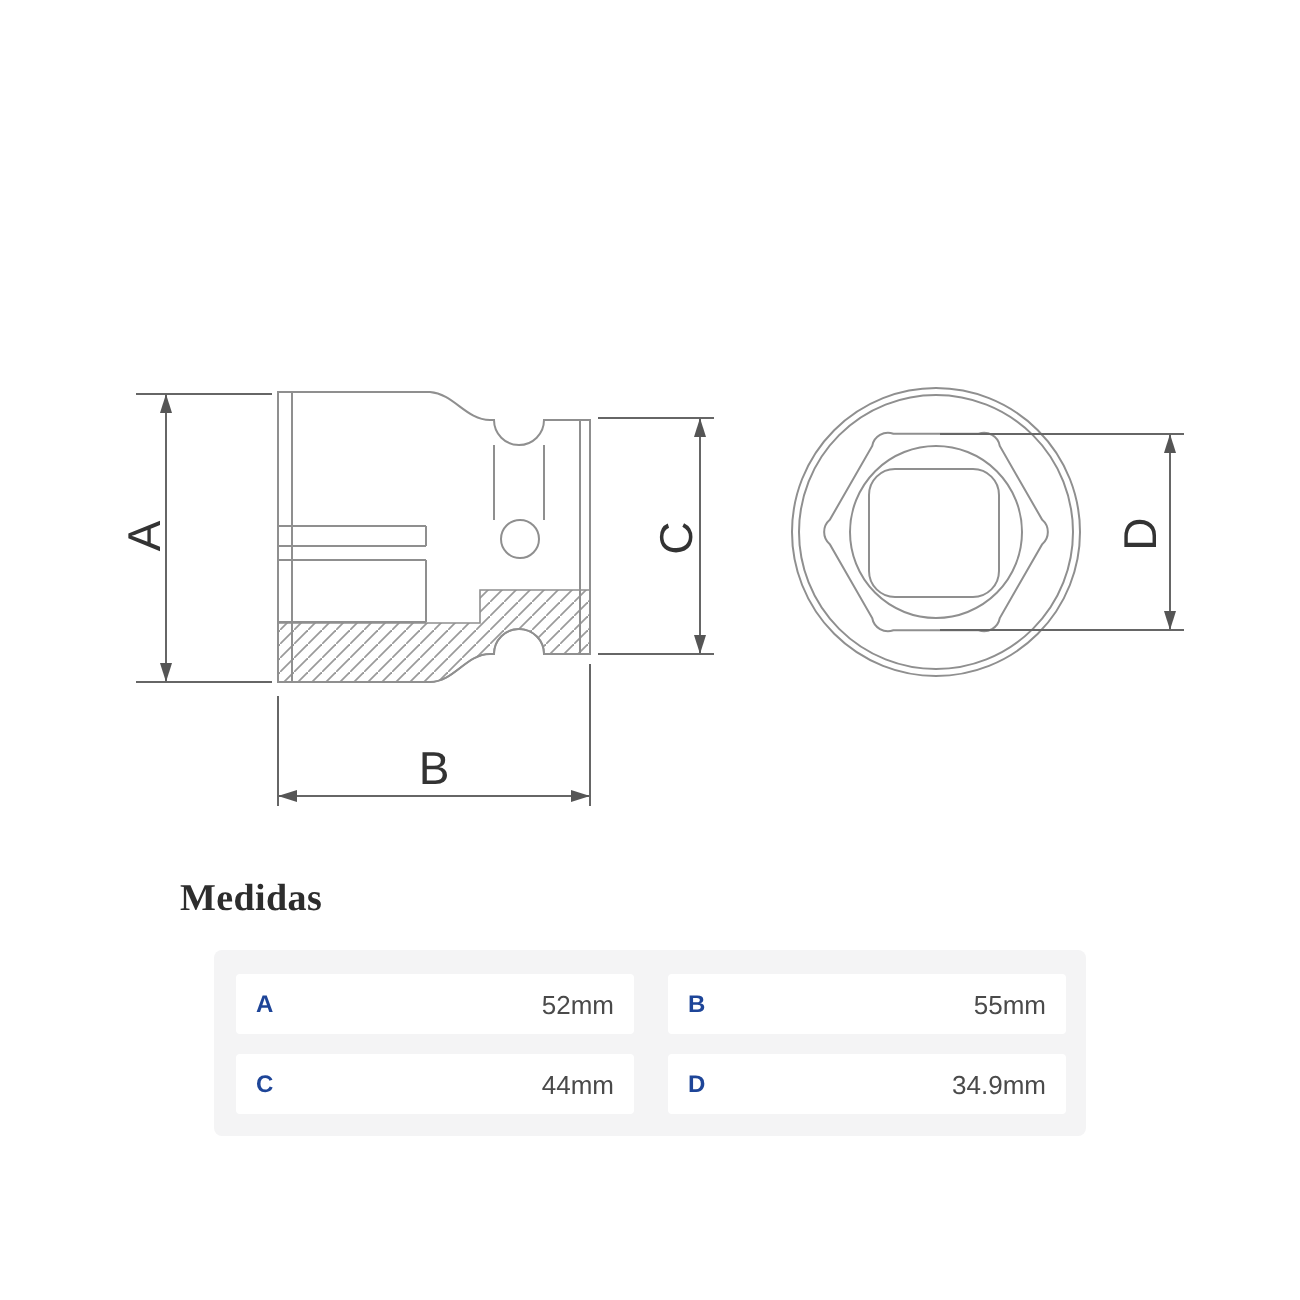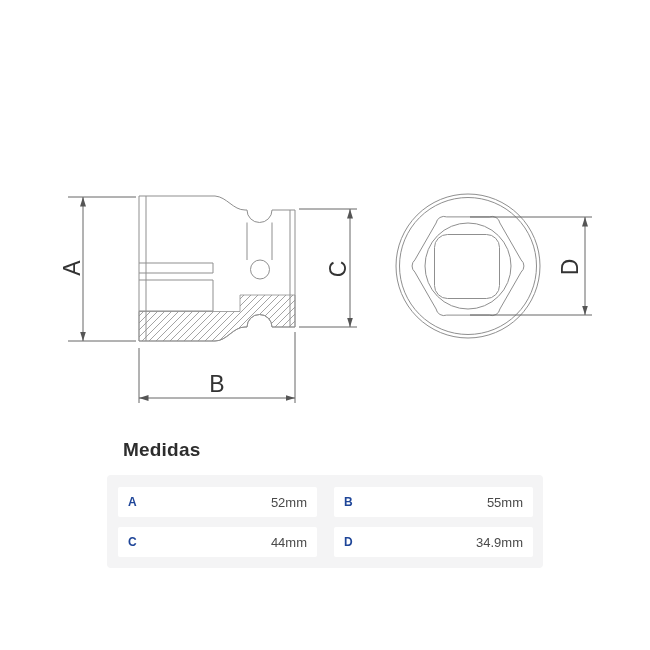--- a/index.html
+++ b/index.html
@@ -6,22 +6,22 @@
   body{
     width:650px;height:650px;background:#ffffff;position:relative;
     font-family:"Liberation Sans", sans-serif;overflow:hidden;
   }
   #drawing{position:absolute;left:0;top:0;}
   .dim-letter{
     font-family:"Liberation Sans", sans-serif;
     font-size:23px;fill:#333333;
   }
   .measures-header{
-    position:absolute;left:123px;top:436px;width:445px;height:28px;
-    display:flex;align-items:center;justify-content:space-between;
+    position:absolute;left:90px;top:436px;width:445px;height:28px;
+    display:flex;align-items:center;justify-content:space-between;font-family:Liberation Serif, serif;
   }
   .measures-title{
     font-size:19px;font-weight:bold;color:#2d2d2d;letter-spacing:.2px;
   }
   .toggle-group{display:flex;align-items:center;gap:9px;}
   .toggle-label{font-size:11.5px;color:#555555;}
   .toggle{
     width:44px;height:22px;border-radius:11px;background:#17357f;
     position:relative;cursor:pointer;flex:0 0 auto;
   }

